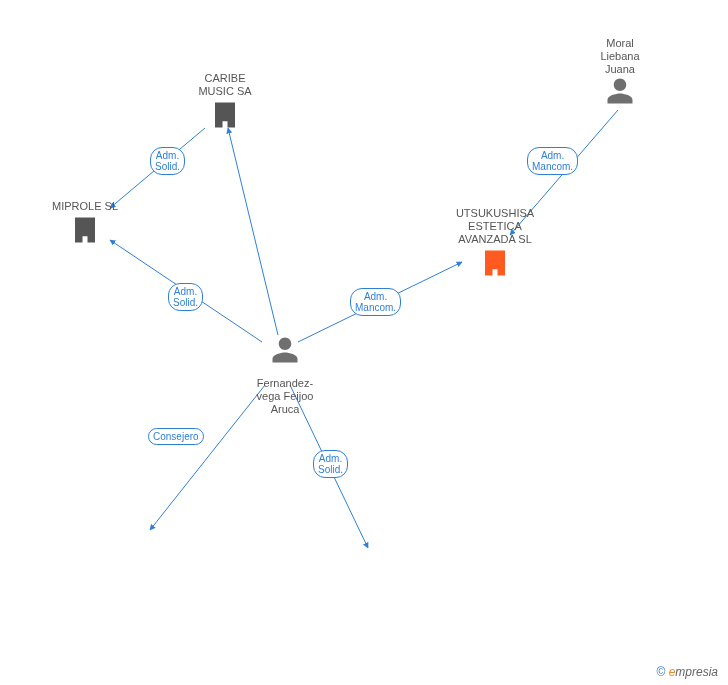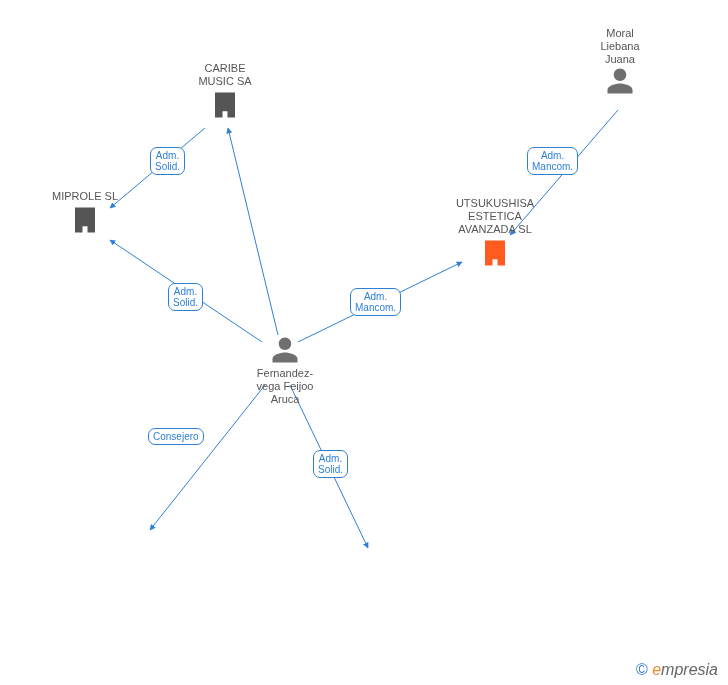--- a/index.html
+++ b/index.html
@@ -1,23 +1,23 @@
 <!DOCTYPE html>
 <html><head>
 <meta charset="utf-8">
 <style>
 html,body{margin:0;padding:0;width:728px;height:685px;font-family:Arial,Helvetica,sans-serif;background:#fff;overflow:hidden}
 .stage{position:relative;width:728px;height:685px}
 svg.edges{position:absolute;left:0;top:0;width:728px;height:685px;pointer-events:none}
 .node{position:absolute;text-align:center;font-size:11px;color:#555;line-height:13px}
-.node .label{margin-top:2px}
+.node .label{margin-top:12px}
 .node .label.bold{font-weight:normal}
 .node .icon{display:block;margin:0 auto}
-.edge-label{position:absolute;border:1px solid #2f7fd6;border-radius:7px;background:#fff;color:#2f7fd6;font-size:10px;line-height:11px;padding:2px 4px;text-align:center;white-space:pre}
-.footer{position:absolute;right:10px;bottom:6px;font-size:16px;color:#666}
+.edge-label{position:absolute;border:1px solid #2f7fd6;border-radius:12px;background:#fff;color:#2f7fd6;font-size:10px;line-height:11px;padding:2px 4px;text-align:center;white-space:pre}
+.footer{position:absolute;right:10px;bottom:6px;font-size:12px;color:#666}
 .footer .c{color:#3a7cc7}
 .footer .emp{font-style:italic}
 .footer .e0{color:#e88b2e;font-style:italic}
 </style>
 </head>
 <body>
 <div class="stage">
 
 <svg class="edges">
   <defs>

